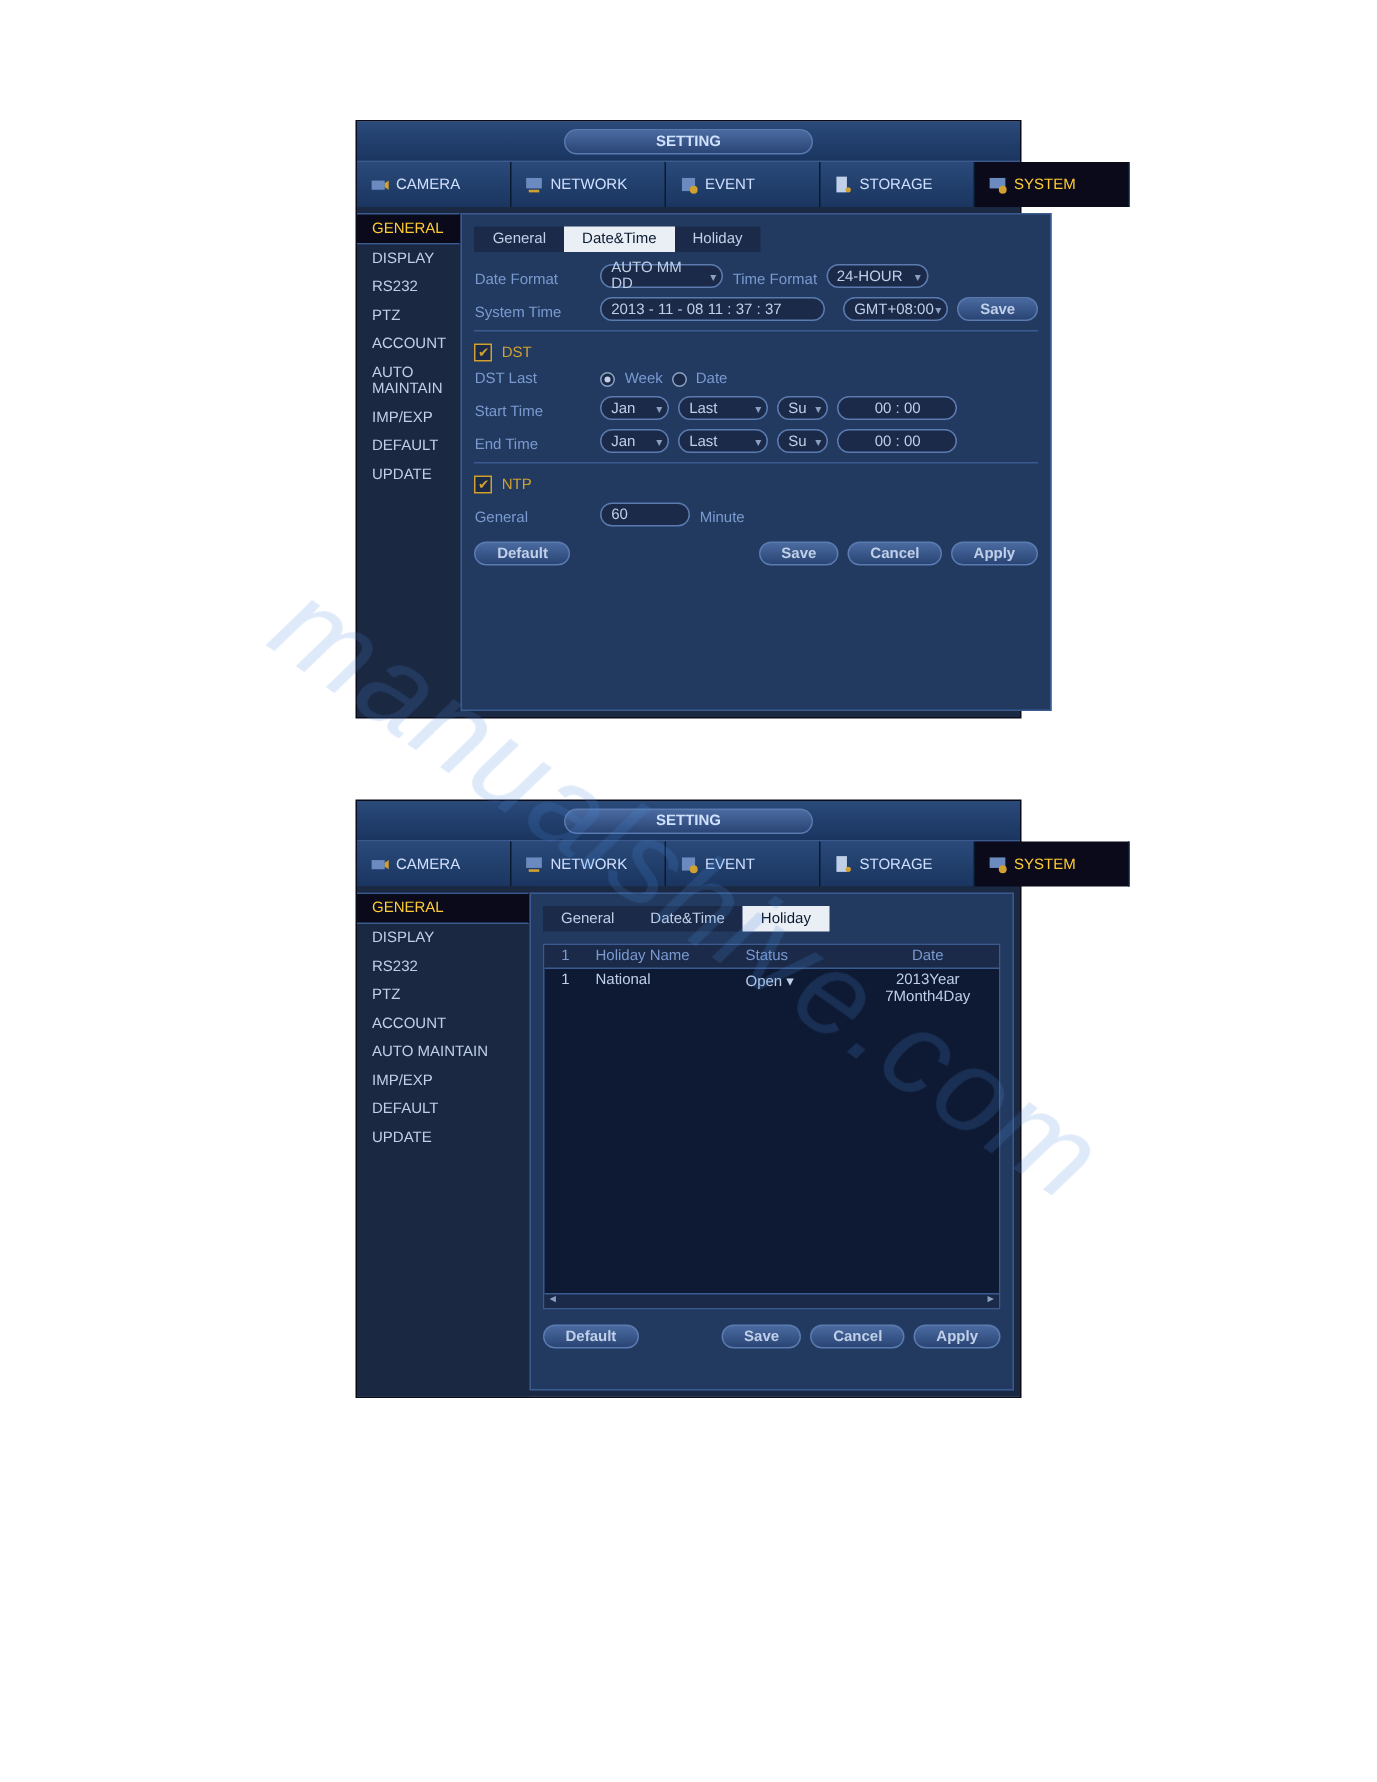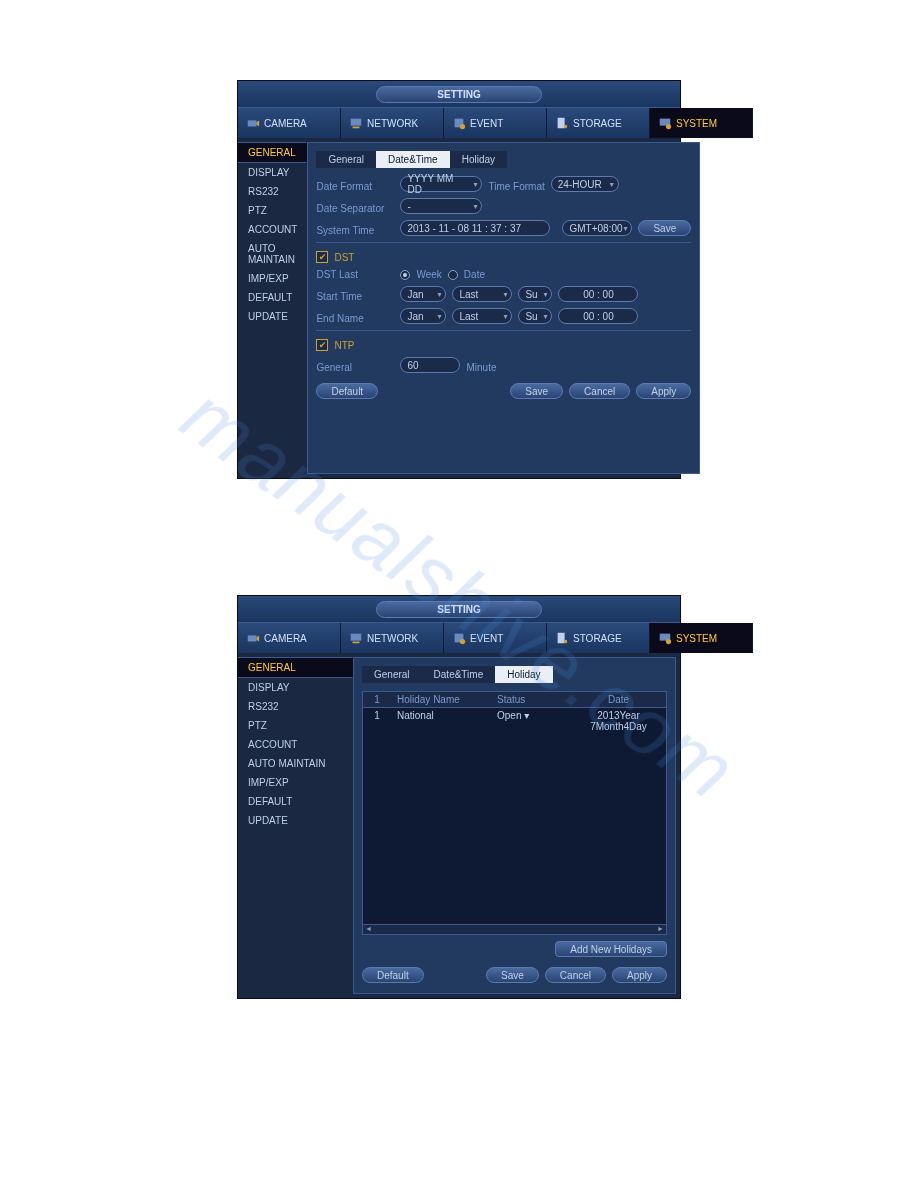--- a/index.html
+++ b/index.html
@@ -1,19 +1,19 @@
 <!DOCTYPE html>
 <html><head>
 <meta charset="utf-8">
 <style>
   * { box-sizing: border-box; margin: 0; padding: 0; font-family: Arial, sans-serif; }
   body { background: #fff; padding: 80px 0; }
   .window {
     width: 444px;
-    margin: 0 auto 116px auto;
+    margin: 0 auto 54px auto;
     background: linear-gradient(#1a2842, #1a2842);
     border: 1px solid #0a0a1a;
     position: relative;
   }
   .title-bar {
     height: 26px;
     background: linear-gradient(#2a4a7a, #1a3560);
     display: flex;
     justify-content: center;
     align-items: center;
@@ -124,20 +124,21 @@
     position: absolute;
     right: 4px;
     font-size: 8px;
     color: #8aa0c0;
   }
   .btn {
     background: linear-gradient(#4a6aa0, #2a4575);
     padding: 1px 14px;
     cursor: pointer;
     justify-content: center;
+    font-weight: bold;
   }
   .chk {
     width: 12px; height: 12px;
     border: 1px solid #d0a030;
     background: #1a2a48;
     display: inline-flex;
     align-items: center;
     justify-content: center;
     font-size: 9px;
     color: #d0a030;
@@ -262,27 +263,23 @@
     </div>
     <div class="content">
       <div class="sub-tabs">
         <div class="sub-tab">General</div>
         <div class="sub-tab active">Date&amp;Time</div>
         <div class="sub-tab">Holiday</div>
       </div>
 
       <div class="row">
         <span class="lbl">Date Format</span>
-        <span class="select" style="width:82px">YYYY MM DD</span>
+        <span class="select" style="width:82px">AUTO MM DD</span>
         <span class="lbl2">Time Format</span>
         <span class="select" style="width:68px">24-HOUR</span>
-      </div>
-      <div class="row">
-        <span class="lbl">Date Separator</span>
-        <span class="select" style="width:82px">-</span>
       </div>
       <div class="row">
         <span class="lbl">System Time</span>
         <span class="field" style="width:150px">2013 - 11 - 08   11 : 37 : 37</span>
         <span style="flex:1"></span>
         <span class="select" style="width:70px">GMT+08:00</span>
         <span class="btn">Save</span>
       </div>
 
       <div class="row section-top">
@@ -297,21 +294,21 @@
         <span>Date</span>
       </div>
       <div class="row">
         <span class="lbl">Start Time</span>
         <span class="select" style="width:46px">Jan</span>
         <span class="select" style="width:60px">Last</span>
         <span class="select" style="width:34px">Su</span>
         <span class="field" style="width:80px;justify-content:center">00  :  00</span>
       </div>
       <div class="row">
-        <span class="lbl">End Name</span>
+        <span class="lbl">End Time</span>
         <span class="select" style="width:46px">Jan</span>
         <span class="select" style="width:60px">Last</span>
         <span class="select" style="width:34px">Su</span>
         <span class="field" style="width:80px;justify-content:center">00  :  00</span>
       </div>
 
       <div class="row section-top">
         <span class="chk">✔</span>
         <span style="color:#d0a030">NTP</span>
       </div>
@@ -402,23 +399,20 @@
         <div class="trow">
           <div class="td c1">1</div>
           <div class="td c2">National</div>
           <div class="td c3">Open ▾</div>
           <div class="td c4">2013Year 7Month4Day</div>
         </div>
         <div style="height:190px"></div>
         <div class="scroll-strip"></div>
       </div>
 
-      <div class="right-btn-row">
-        <span class="btn" style="border-radius:4px">Add New Holidays</span>
-      </div>
 
       <div class="footer-btns">
         <span class="btn">Default</span>
         <span class="spacer"></span>
         <span class="btn">Save</span>
         <span class="btn">Cancel</span>
         <span class="btn">Apply</span>
       </div>
     </div>
   </div>

